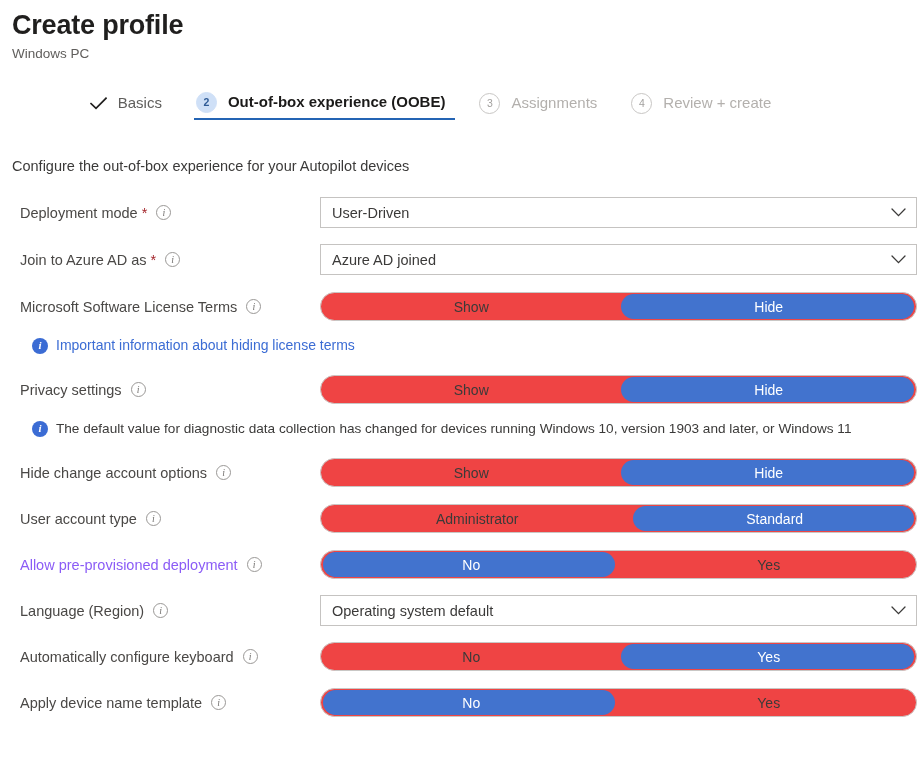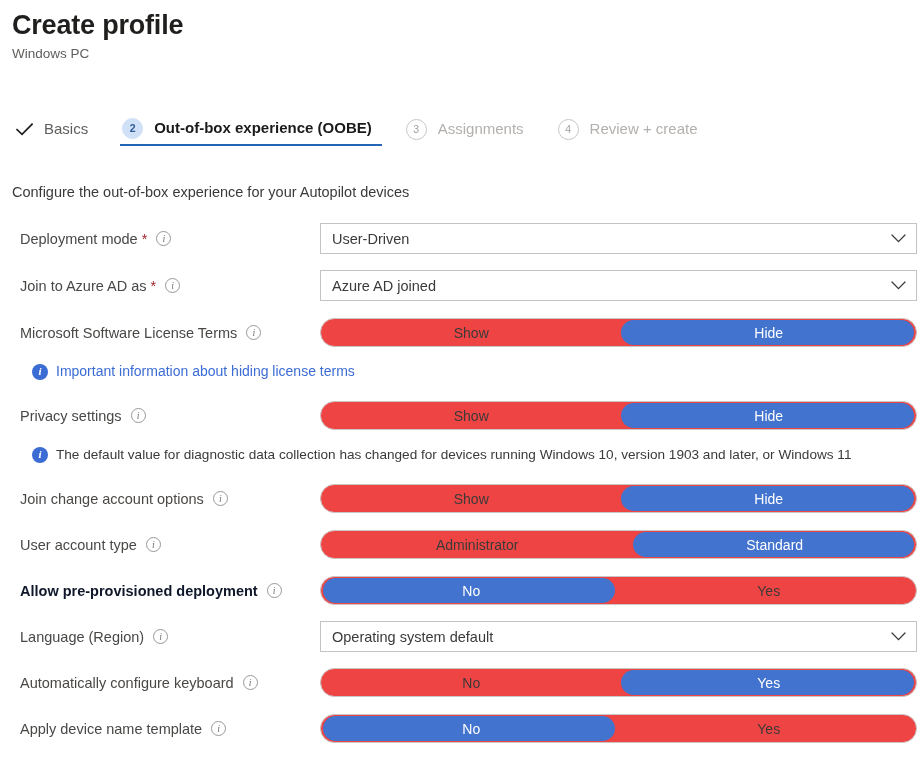--- a/index.html
+++ b/index.html
@@ -40,23 +40,24 @@
     font-size: 13.5px;
     color: #605e5c;
     line-height: 18px;
     margin-top: 3px;
   }
 
   
   .tabs {
     display: flex;
     align-items: flex-end;
-    margin-top: 49px;
+    margin-top: 23px;
     padding-left: 12px;
     height: 34px;
+    justify-content: center;
   }
   .tab {
     display: flex;
     align-items: center;
     height: 34px;
     padding: 0 10px 0 2px;
     margin-right: 22px;
     box-sizing: border-box;
     background: transparent;
     border: none;
@@ -136,22 +137,22 @@
     padding-right: 6px;
     box-sizing: border-box;
   }
   .field-label {
     font-size: 14.5px;
     color: #4a4846;
     line-height: 20px;
     white-space: nowrap;
   }
   .field-label.emphasis {
-    color: #0f172a;
-    font-weight: 700;
+    color: #8b5cf6;
+    font-weight: 400;
   }
   .req-star {
     color: #a4262c;
     font-size: 14.5px;
     margin-left: 4px;
     line-height: 20px;
   }
 
   
   .info-i {
@@ -389,21 +390,21 @@
       </div>
     </div>
 
     <div class="msg-row" style="margin-top:5px;">
       <span class="info-dot">i</span>
       <span class="msg-text">The default value for diagnostic data collection has changed for devices running Windows 10, version 1903 and later, or  Windows 11</span>
     </div>
 
     <div class="row tight" style="margin-top:18px;">
       <div class="label-cell">
-        <span class="field-label">Join change account options</span>
+        <span class="field-label">Hide change account options</span>
         <span class="info-i">i</span>
       </div>
       <div class="control-cell">
         <div class="toggle">
           <div class="toggle-fill" style="left:50.5%; right:2px;"></div>
           <div class="toggle-seg" style="width:50.5%;">Show</div>
           <div class="toggle-seg sel" style="width:49.5%;">Hide</div>
         </div>
       </div>
     </div>

